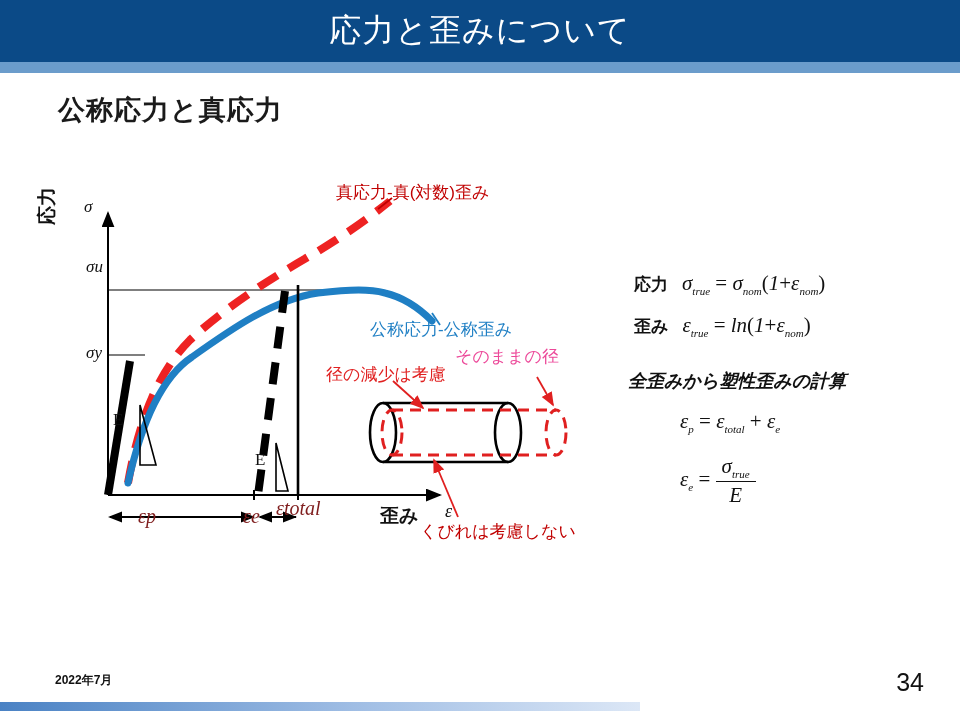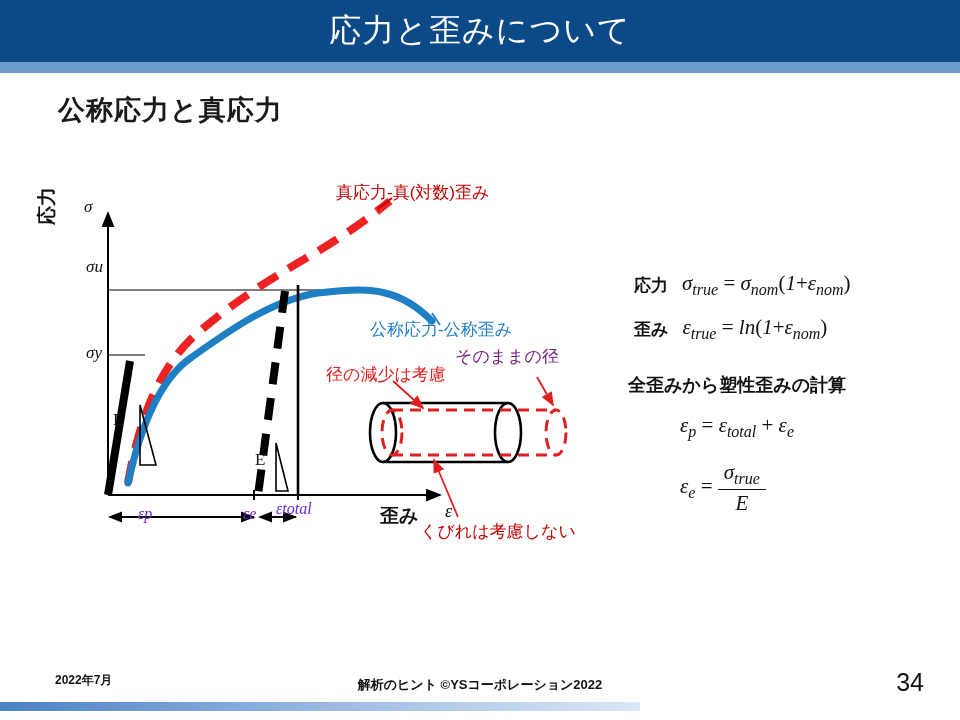--- a/index.html
+++ b/index.html
@@ -116,39 +116,39 @@
     position: absolute;
     font-size: 17px;
     color: #111;
     font-family: "Liberation Serif", "DejaVu Serif", serif;
   }
   #e-slope-load  { left: 73px;  top: 245px; }
   #e-slope-unload{ left: 215px; top: 285px; }
 
   .strain-span {
     position: absolute;
-    font-size: 16px;
-    font-style: italic;
-    font-family: "Liberation Serif", "DejaVu Serif", serif;
-    color: #6d28d9;
+    font-size: 20px;
+    font-style: italic;
+    font-family: "Liberation Serif", "DejaVu Serif", serif;
+    color: #7f1d1d;
     white-space: nowrap;
   }
   #span-ep    { left: 98px;  top: 340px; }
   #span-ee    { left: 203px; top: 340px; }
   #span-etot  { left: 236px; top: 335px; width: 48px; white-space: normal; line-height: 17px; }
 
   .callout {
     position: absolute;
     white-space: nowrap;
     font-size: 17px;
   }
   #callout-true   { left: 296px; top: 16px;  color: #c00000; }
   #callout-nom    { left: 330px; top: 153px; color: #1f7fc4; }
   #callout-diam   { left: 265px; top: 198px; color: #e02020; margin-left: 21px; }
-  #callout-asis   { left: 415px; top: 180px; color: #701a75; }
+  #callout-asis   { left: 415px; top: 180px; color: #ec4899; }
   #callout-neck   { left: 380px; top: 355px; color: #c00000; }
 
   
   #equations {
     position: absolute;
     left: 628px; top: 255px;
     width: 320px;
   }
   .eq-heading {
     font-size: 18px;
@@ -170,21 +170,21 @@
     white-space: nowrap;
   }
   .eq-math {
     font-family: "Liberation Serif", "DejaVu Serif", serif;
     font-size: 21px;
     font-style: italic;
     color: #111;
     white-space: nowrap;
   }
   .eq-math sub {
-    font-size: 16px;
+    font-size: 11px;
     font-style: italic;
   }
   .upright { font-style: normal; }
   .frac {
     display: inline-block;
     vertical-align: middle;
     text-align: center;
     line-height: 1.15;
   }
   .frac .num { display: block; border-bottom: 1.4px solid #111; padding: 0 6px 1px 6px; }
@@ -331,37 +331,36 @@
       </span>
     </div>
 
     <div class="eq-row">
       <span class="eq-tag">歪み</span>
       <span class="eq-math">
         ε<sub>true</sub> <span class="upright">=</span> ln<span class="upright">(</span>1<span class="upright">+</span>ε<sub>nom</sub><span class="upright">)</span>
       </span>
     </div>
 
-    <div class="eq-heading" style="margin-top:30px;">全歪みから塑性歪みの計算</div>
+    <div class="eq-heading" style="margin-top:30px;font-style:italic;">全歪みから塑性歪みの計算</div>
 
     <div class="eq-row" style="padding-left:52px;">
       <span class="eq-math">
         ε<sub>p</sub> <span class="upright">=</span> ε<sub>total</sub> <span class="upright">+</span> ε<sub>e</sub>
       </span>
     </div>
 
     <div class="eq-row" style="padding-left:52px; margin-top:18px;">
       <span class="eq-math">
         ε<sub>e</sub> <span class="upright">=</span>
         <span class="frac">
           <span class="num">σ<sub>true</sub></span>
           <span class="den">E</span>
         </span>
       </span>
     </div>
   </div>
 
   <div id="footer-date">2022年7月</div>
-  <div id="footer-center">解析のヒント ©YSコーポレーション2022</div>
   <div id="footer-page">34</div>
   <div id="footer-bar"></div>
 
 </div>
 
 </body></html>

